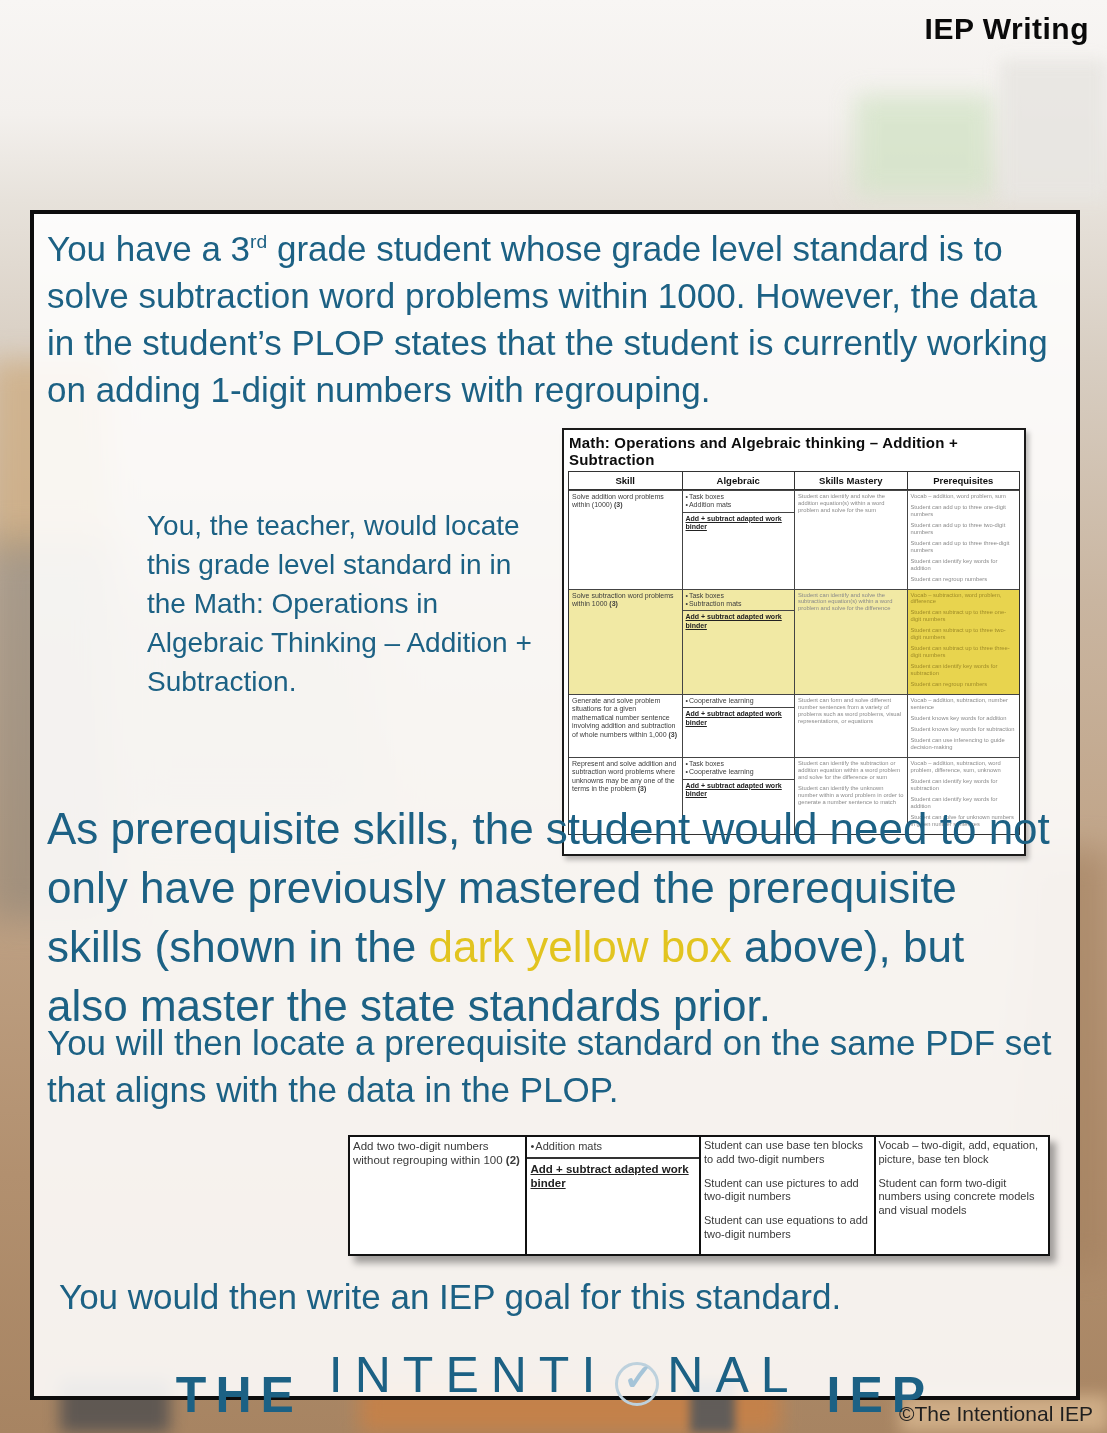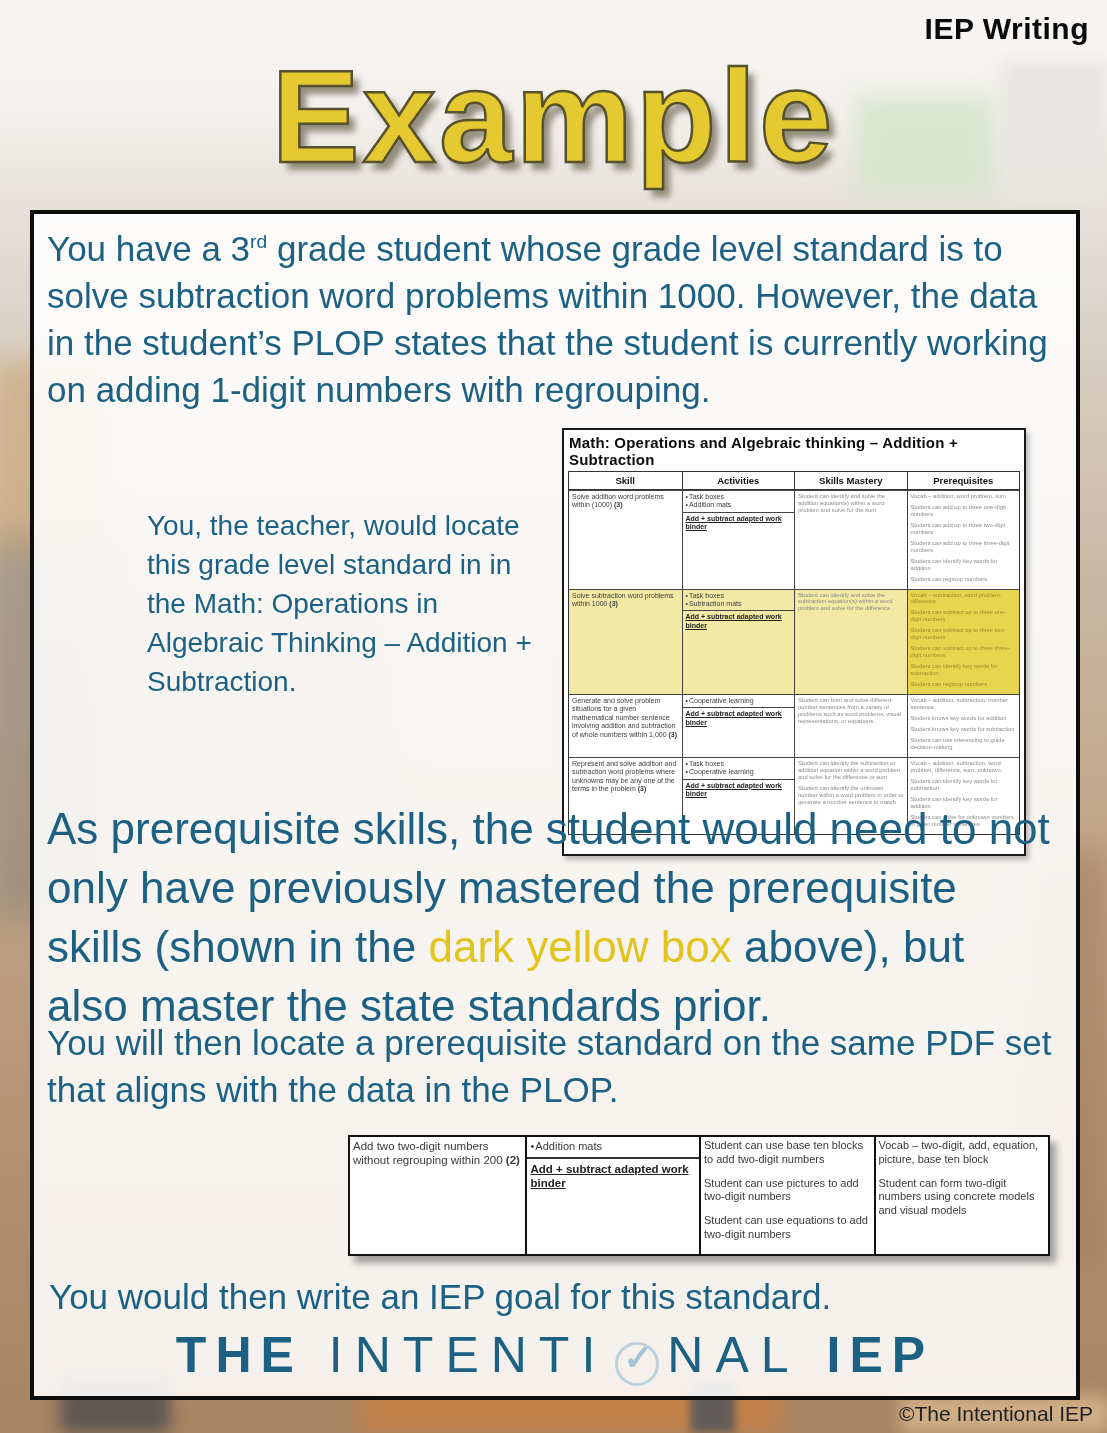--- a/index.html
+++ b/index.html
@@ -16,24 +16,24 @@
   .content-box{position:absolute;left:30px;top:210px;width:1050px;height:1190px;z-index:1;
     box-sizing:border-box;background:rgba(255,255,255,.88);border:4px solid #0d0d0d;}
   .tealp{position:absolute;color:#1c6184;font-weight:normal;}
   .para-intro{left:13px;top:12px;width:1005px;font-size:35px;line-height:1.34;}
   .para-intro sup{font-size:55%;vertical-align:super;}
   .para-locate{left:113px;top:293px;width:398px;font-size:28px;line-height:1.39;}
   .para-prereq{left:13px;top:586px;width:1008px;font-size:44px;line-height:1.34;}
   .hl-word{color:#e2c41f;}
   .para-pdf{left:13px;top:806px;width:1008px;font-size:35px;line-height:1.34;}
   .para-choose{left:40px;top:910px;width:258px;font-size:27px;line-height:1.3;}
-  .para-goal{left:15px;top:1060px;width:1008px;font-size:35px;line-height:1.3;}
+  .para-goal{left:25px;top:1060px;width:1008px;font-size:35px;line-height:1.3;}
   
   .logo{position:absolute;left:0;top:1112px;width:100%;display:flex;justify-content:center;align-items:center;gap:26px;color:#1c6184;}
-  .logo .w-bold{font-size:50px;font-weight:800;letter-spacing:9px;}
+  .logo .w-bold{font-size:50px;font-weight:800;letter-spacing:9px;margin-top:40px;}
   .logo .w-thin{font-size:50px;font-weight:300;letter-spacing:12px;display:flex;align-items:flex-end;}
   .check-circle{display:inline-block;width:38px;height:38px;margin:0 8px;border:3px solid #bdd1dd;border-radius:50%;position:relative;top:2px;}
   .check-circle .glyph{position:absolute;left:5px;top:-8px;font-size:36px;font-weight:bold;color:#a5c4d8;-webkit-text-stroke:0;}
   .copyright{position:absolute;top:1402px;right:14px;z-index:2;font-size:21px;color:#1f1f1f;}
   
   .t-panel{position:absolute;box-sizing:border-box;background:#fff;}
   .t1{left:528px;top:214px;width:464px;border:2px solid #1a1a1a;padding:2px 4px 19px;box-shadow:3px 4px 5px rgba(0,0,0,.25);}
   .t1-title{font-size:15px;font-weight:bold;color:#0c0c0c;padding:2px 1px 3px;letter-spacing:.2px;}
   .t-grid{border:1.5px solid #333;}
   .t-head{display:flex;}
@@ -75,36 +75,35 @@
   <div class="decor" style="left:-10px;top:360px;width:120px;height:200px;background:#cdaa7d;filter:blur(14px);opacity:.7;"></div>
   <div class="decor" style="left:-15px;top:540px;width:130px;height:380px;background:#8a8276;filter:blur(18px);opacity:.55;"></div>
   <div class="decor" style="left:120px;top:600px;width:260px;height:220px;background:#9a8d7c;filter:blur(22px);opacity:.35;"></div>
   <div class="decor" style="left:1020px;top:850px;width:90px;height:420px;background:#a3805f;filter:blur(16px);opacity:.6;"></div>
   <div class="decor" style="left:60px;top:1380px;width:110px;height:53px;background:#4d4d4f;filter:blur(8px);opacity:.8;"></div>
   <div class="decor" style="left:360px;top:1382px;width:420px;height:51px;background:#c98146;filter:blur(10px);opacity:.85;"></div>
   <div class="decor" style="left:690px;top:1380px;width:45px;height:53px;background:#57595b;filter:blur(5px);opacity:.9;"></div>
   <div class="decor" style="left:900px;top:1395px;width:210px;height:38px;background:#d9b890;filter:blur(8px);opacity:.8;"></div>
 
   <div class="corner-tag">IEP Writing</div>
-  <div class="big-title">Example</div>
 
   <div class="content-box">
 
     <div class="tealp para-intro">
       <span>You have a 3</span><sup>rd</sup><span> grade student whose grade level standard is to solve subtraction word problems within 1000. However, the data in the student’s PLOP states that the student is currently working on adding 1-digit numbers with regrouping.</span>
     </div>
 
     <div class="tealp para-locate">You, the teacher, would locate this grade level standard in in the Math: Operations in Algebraic Thinking – Addition + Subtraction.</div>
 
     <div class="t-panel t1">
       <div class="t1-title">Math: Operations and Algebraic thinking – Addition + Subtraction</div>
       <div class="t-grid">
         <div class="t-head" style="border-bottom:1.5px solid #333;">
           <div class="t-hcell">Skill</div>
-          <div class="t-hcell">Activities</div>
+          <div class="t-hcell">Algebraic</div>
           <div class="t-hcell">Skills Mastery</div>
           <div class="t-hcell">Prerequisites</div>
         </div>
         <div>
             <div class="t-row">
               <div class="t-cell c-skill"><span>Solve addition word problems within (1000) </span><b>(3)</b></div>
               <div class="t-cell c-act">
                 <div class="act-list">
                   <div class="act-item">Task boxes</div>
                   <div class="act-item">Addition mats</div>
@@ -189,21 +188,21 @@
     <div class="tealp para-prereq">
       <span>As prerequisite skills, the student would need to not only have previously mastered the prerequisite skills (shown in the </span><span class="hl-word">dark yellow box</span><span> above), but also master the state standards prior.</span>
     </div>
 
     <div class="tealp para-pdf">You will then locate a prerequisite standard on the same PDF set that aligns with the data in the PLOP.</div>
 
 
     <div class="t-panel t2">
       <div>
           <div class="t-row">
-            <div class="t-cell c-skill"><span>Add two two-digit numbers without regrouping within 200 </span><b>(2)</b></div>
+            <div class="t-cell c-skill"><span>Add two two-digit numbers without regrouping within 100 </span><b>(2)</b></div>
             <div class="t-cell c-act">
               <div class="act-list">
                 <div class="act-item">Addition mats</div>
               </div>
               <div class="act-binder">Add + subtract adapted work binder</div>
             </div>
             <div class="t-cell c-mastery">
               <p>Student can use base ten blocks to add two-digit numbers</p>
               <p>Student can use pictures to add two-digit numbers</p>
               <p>Student can use equations to add two-digit numbers</p>

